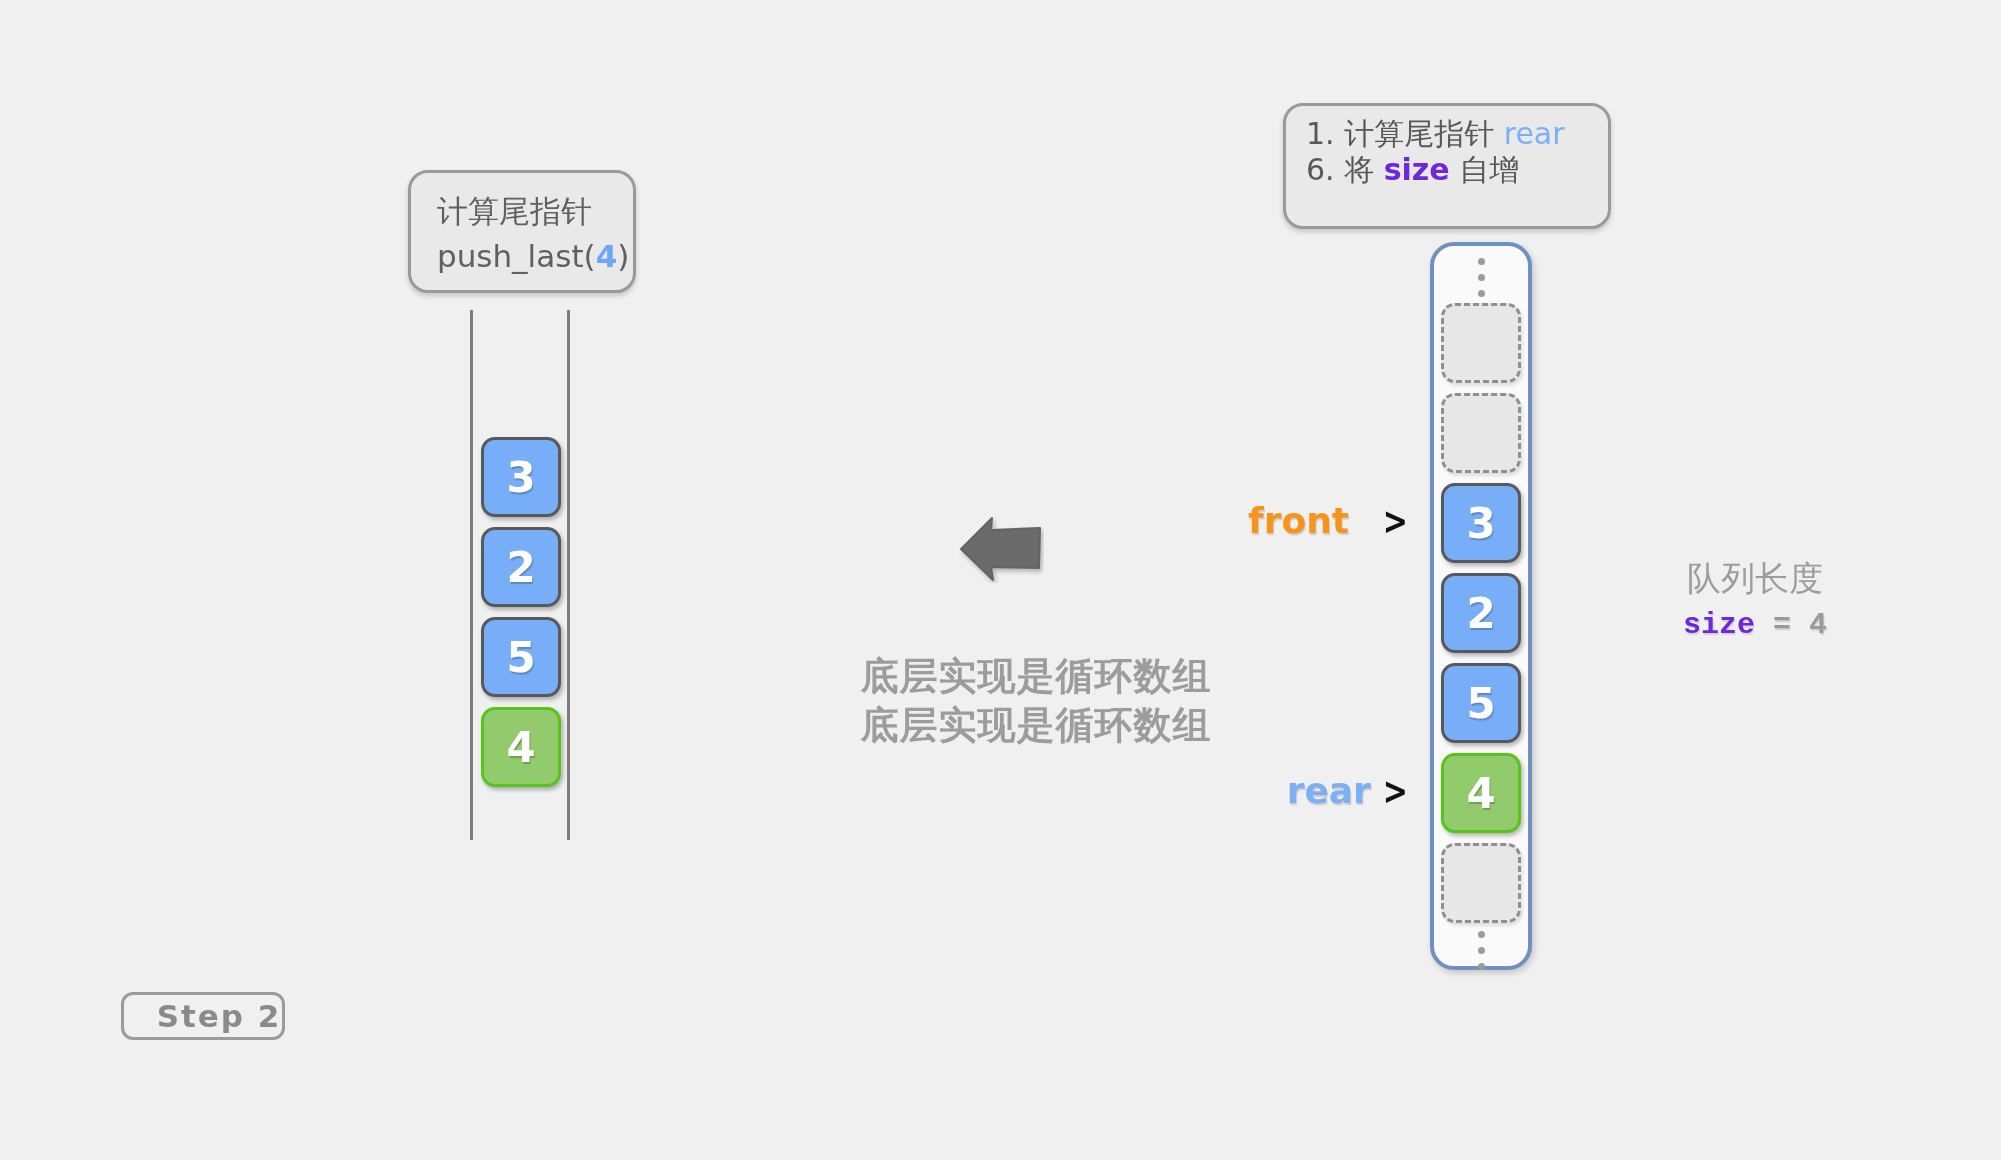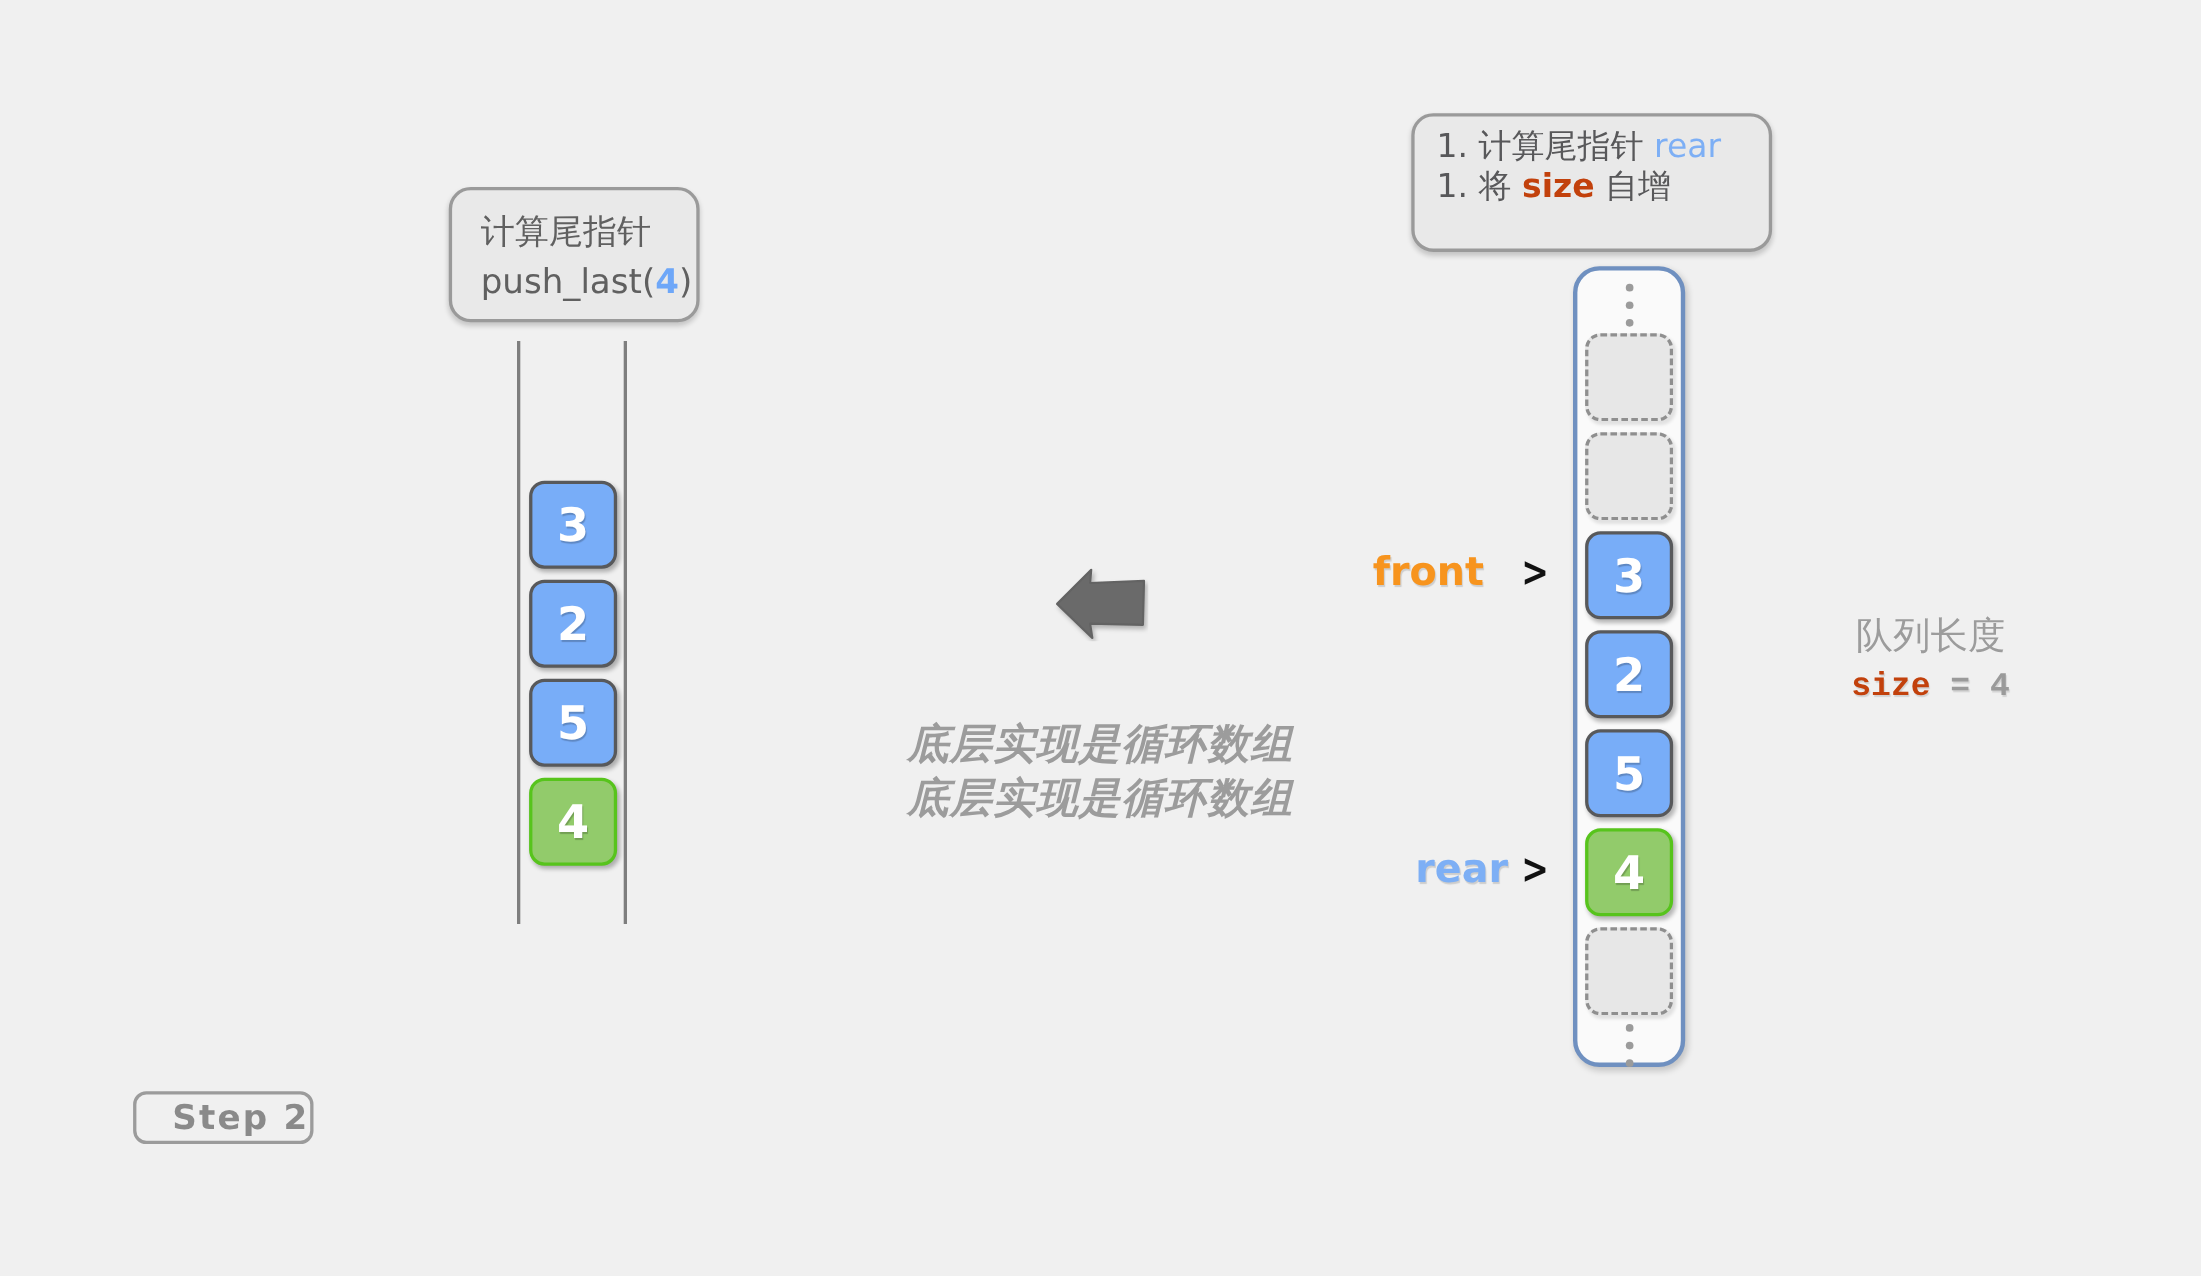--- a/index.html
+++ b/index.html
@@ -10,21 +10,21 @@
   
   .note-box{
     position:absolute;background:#e9e9e9;border:3px solid #9a9a9a;border-radius:20px;
     box-shadow:0 3px 5px rgba(0,0,0,.18);box-sizing:border-box;color:#606060;
   }
   .pushlast{left:408px;top:170px;width:228px;height:123px;padding:16px 0 0 26px;
     font-size:31px;line-height:45px;}
   .instr{left:1283px;top:103px;width:328px;height:126px;padding:10px 0 0 20px;
     font-size:30px;line-height:36px;color:#58585a;}
   .kw-blue{color:#7daff5;}
-  .kw-green{color:#c2410c;font-weight:bold;}
+  .kw-green{color:#6d28d9;font-weight:bold;}
   .arg-blue{color:#6ea7f8;font-weight:bold;}
 
   
   .channel{
     position:absolute;left:470px;top:310px;width:100px;height:530px;box-sizing:border-box;
     border-left:3px solid #7e7e7e;border-right:3px solid #7e7e7e;
   }
   .cell{
     position:absolute;width:80px;height:80px;box-sizing:border-box;border-radius:14px;
     display:flex;align-items:center;justify-content:center;
@@ -32,22 +32,22 @@
     text-shadow:1px 2px 1px rgba(0,0,0,.22);
     box-shadow:2px 3px 4px rgba(0,0,0,.28);
   }
   .cell.blue{background:#78adf8;border:3px solid #58595b;}
   .cell.green{background:#92cb6b;border:3px solid #57c41c;}
   .cell.empty{background:#e7e7e7;border:3px dashed #8f8f8f;box-shadow:2px 3px 3px rgba(0,0,0,.10);}
 
   
   .mid-arrow{position:absolute;left:958px;top:515px;width:86px;height:68px;}
   .caption{
-    position:absolute;left:780px;top:652px;width:440px;text-align:center;
-    font-size:38px;font-weight:bold;color:#9c9c9c;line-height:49px;letter-spacing:1px;font-style:italic;
+    position:absolute;left:816px;top:652px;width:440px;text-align:center;
+    font-size:38px;font-weight:bold;color:#9c9c9c;line-height:49px;letter-spacing:1px;
   }
 
   
   .array-box{
     position:absolute;left:1430px;top:242px;width:102px;height:728px;box-sizing:border-box;
     background:#fafafa;border:4px solid #6f90c0;border-radius:24px;
     box-shadow:2px 3px 6px rgba(0,0,0,.18);
   }
   .array-box .cell{left:7px;}
   .dots{position:absolute;left:0;width:94px;display:flex;flex-direction:column;align-items:center;gap:9px;}
@@ -96,21 +96,21 @@
     <path d="M3 34 L34 3 L33 15 L82 13 L81 53 L33 52 L35 65 Z" fill="#6a6a6a" stroke="#636363" stroke-width="2" stroke-linejoin="round" style="filter:drop-shadow(2px 3px 2px rgba(0,0,0,.25));"></path>
   </svg>
 
   <div class="caption">
     <div>底层实现是循环数组</div>
     <div>底层实现是循环数组</div>
   </div>
 
   <div class="note-box instr">
     <div><span>1. 计算尾指针 </span><span class="kw-blue">rear</span><span></span></div>
-    <div><span>1. 将 </span><span class="kw-green">size</span><span> 自增</span></div>
+    <div><span>6. 将 </span><span class="kw-green">size</span><span> 自增</span></div>
   </div>
 
   <div class="array-box">
     <div class="dots" style="top:12px;">
         <i></i>
         <i></i>
         <i></i>
       </div>
     <div class="cell empty" style="top:57px;"></div>
     <div class="cell empty" style="top:147px;"></div>

